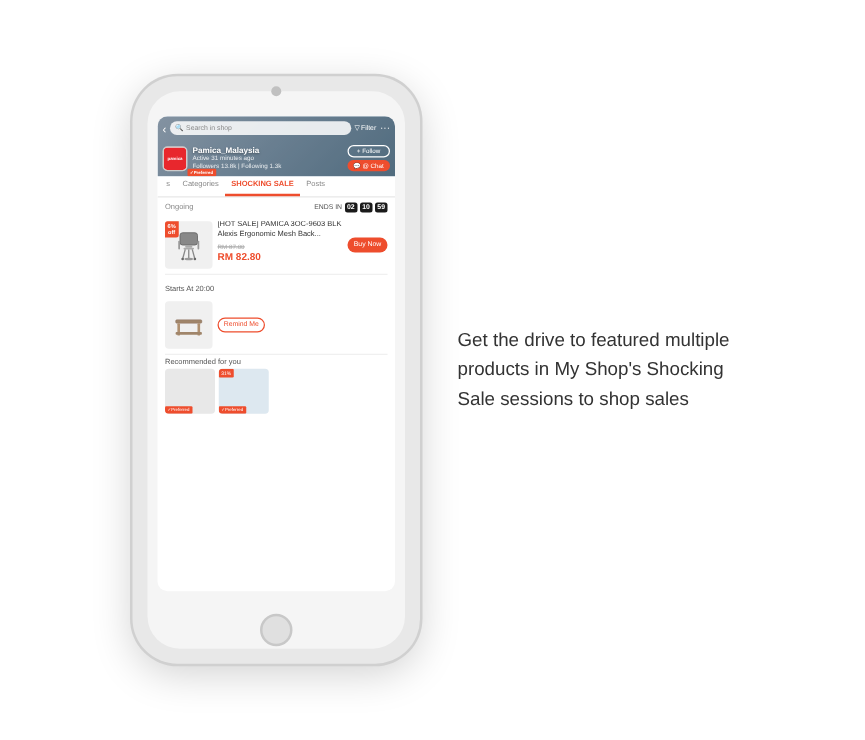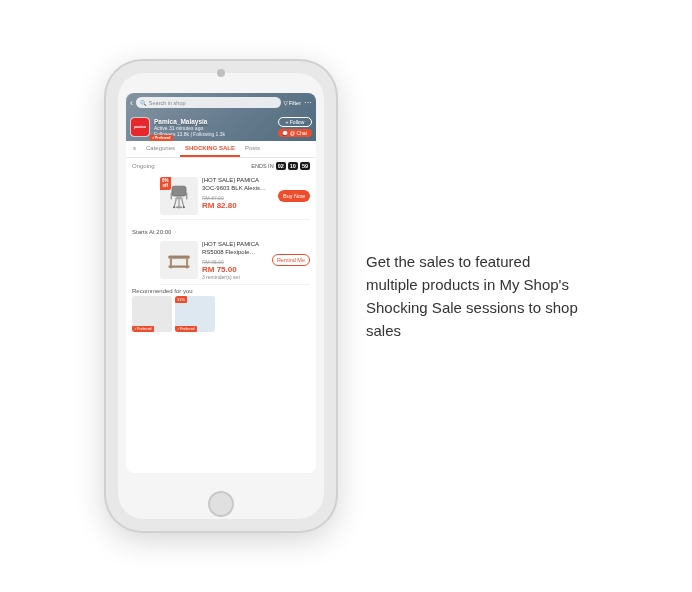--- a/index.html
+++ b/index.html
@@ -290,21 +290,20 @@
       color: #555;
     }
 
     
     .product-card {
       display: flex;
       align-items: flex-start;
       gap: 4px;
       padding: 4px 0;
       border-bottom: 1px solid #f0f0f0;
-      margin-left: 28px;
     }
 
     .product-img-wrap {
       position: relative;
       width: 38px;
       height: 38px;
       flex-shrink: 0;
     }
 
     .product-img {
@@ -566,26 +565,20 @@
 
                   <svg viewBox="0 0 40 40" fill="none" xmlns="http://www.w3.org/2000/svg">
                     <rect x="5" y="14" width="30" height="4" rx="1.5" fill="#a0856a"></rect>
                     <rect x="5" y="14" width="30" height="4" rx="1.5" stroke="#8a7060" stroke-width="0.5"></rect>
                     <rect x="7" y="18" width="3" height="14" rx="1" fill="#b09070"></rect>
                     <rect x="30" y="18" width="3" height="14" rx="1" fill="#b09070"></rect>
                     <rect x="5" y="28" width="30" height="3" rx="1" fill="#a0856a"></rect>
                   </svg>
                 </div>
               </div>
-              <div class="product-info">
-                <div class="product-name">[HOT SALE] PAMICA RS5008 Flexipole Coffee Table</div>
-                <div class="original-price">RM 95.00</div>
-                <div class="sale-price">RM 75.00</div>
-                <div class="reminder-text">3 reminder(s) set</div>
-              </div>
               <button class="remind-btn">Remind Me</button>
             </div>
           </div>
 
           <div>
             <div class="recommended-header">Recommended for you</div>
             <div class="recommended-items">
               <div class="rec-item">
                 <div class="rec-badge-pref">✓Preferred</div>
               </div>
@@ -596,16 +589,16 @@
             </div>
           </div>
 
         </div>
       </div>
       <div class="phone-home-button"></div>
     </div>
   </div>
 
   <div class="side-text">
-    <span>Get the sales to </span><strong>featured multiple products in My Shop's Shocking Sale sessions</strong><span> to shop sales</span>
+    <span>Get the drive to </span><strong>featured multiple products in My Shop's Shocking Sale sessions</strong><span> to shop sales</span>
   </div>
 
 </div>
 
 </body></html>

